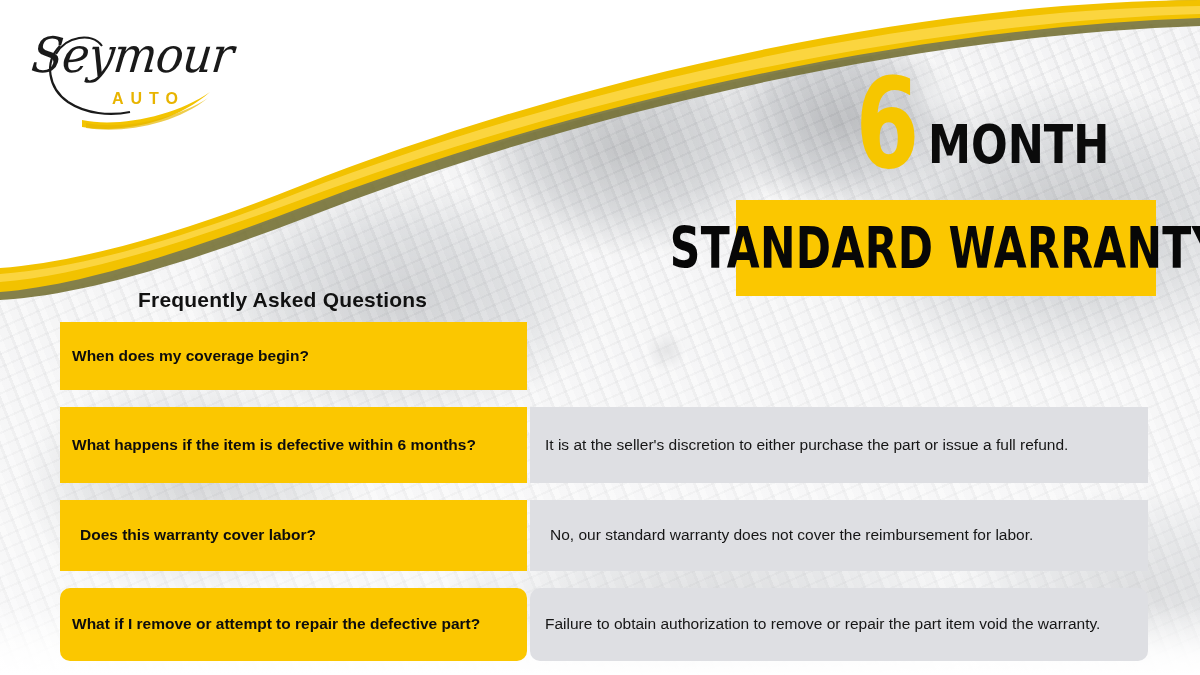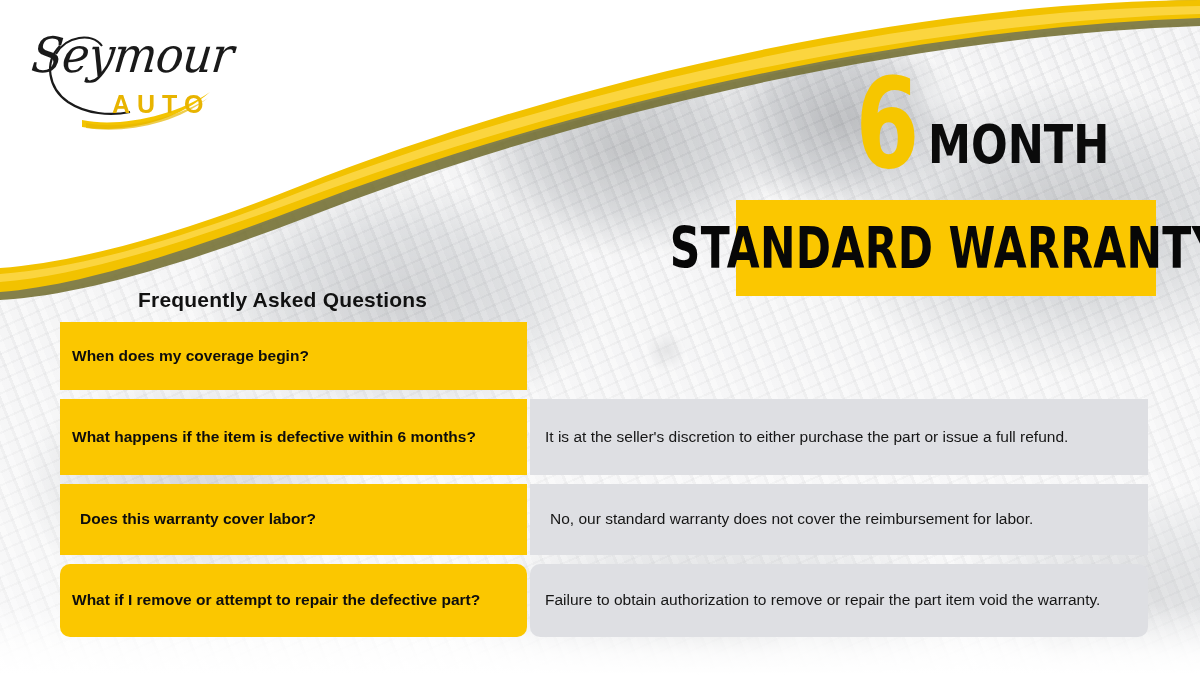--- a/index.html
+++ b/index.html
@@ -97,21 +97,21 @@
     letter-spacing: -1px;
     color: #1a1a1a;
     transform: skewX(-6deg) scaleY(1.06);
     white-space: nowrap;
   }
   #logo .word-auto {
     position: absolute;
     left: 86px; top: 66px;
     font-family: "Liberation Sans", sans-serif;
     font-weight: 700;
-    font-size: 25px;
+    font-size: 16px;
     letter-spacing: 7px;
     color: #e8b400;
     white-space: nowrap;
   }
   #logo .swoosh-small { position: absolute; left: 0; top: 0; }
 
   
   #warranty-term {
     position: absolute;
     right: 45px; top: 74px;
@@ -179,21 +179,21 @@
   
   #faq-table {
     position: absolute;
     left: 60px; top: 322px;
     width: 1088px;
     z-index: 3;
   }
   .faq-row {
     display: flex;
     width: 100%;
-    margin-bottom: 9px;
+    margin-bottom: 17px;
   }
   .faq-row:last-child { margin-bottom: 0; }
 
   .faq-q {
     width: 467px;
     flex: 0 0 467px;
     background: #FBC700;
     padding: 14px 12px 14px 12px;
     display: flex;
     align-items: center;

